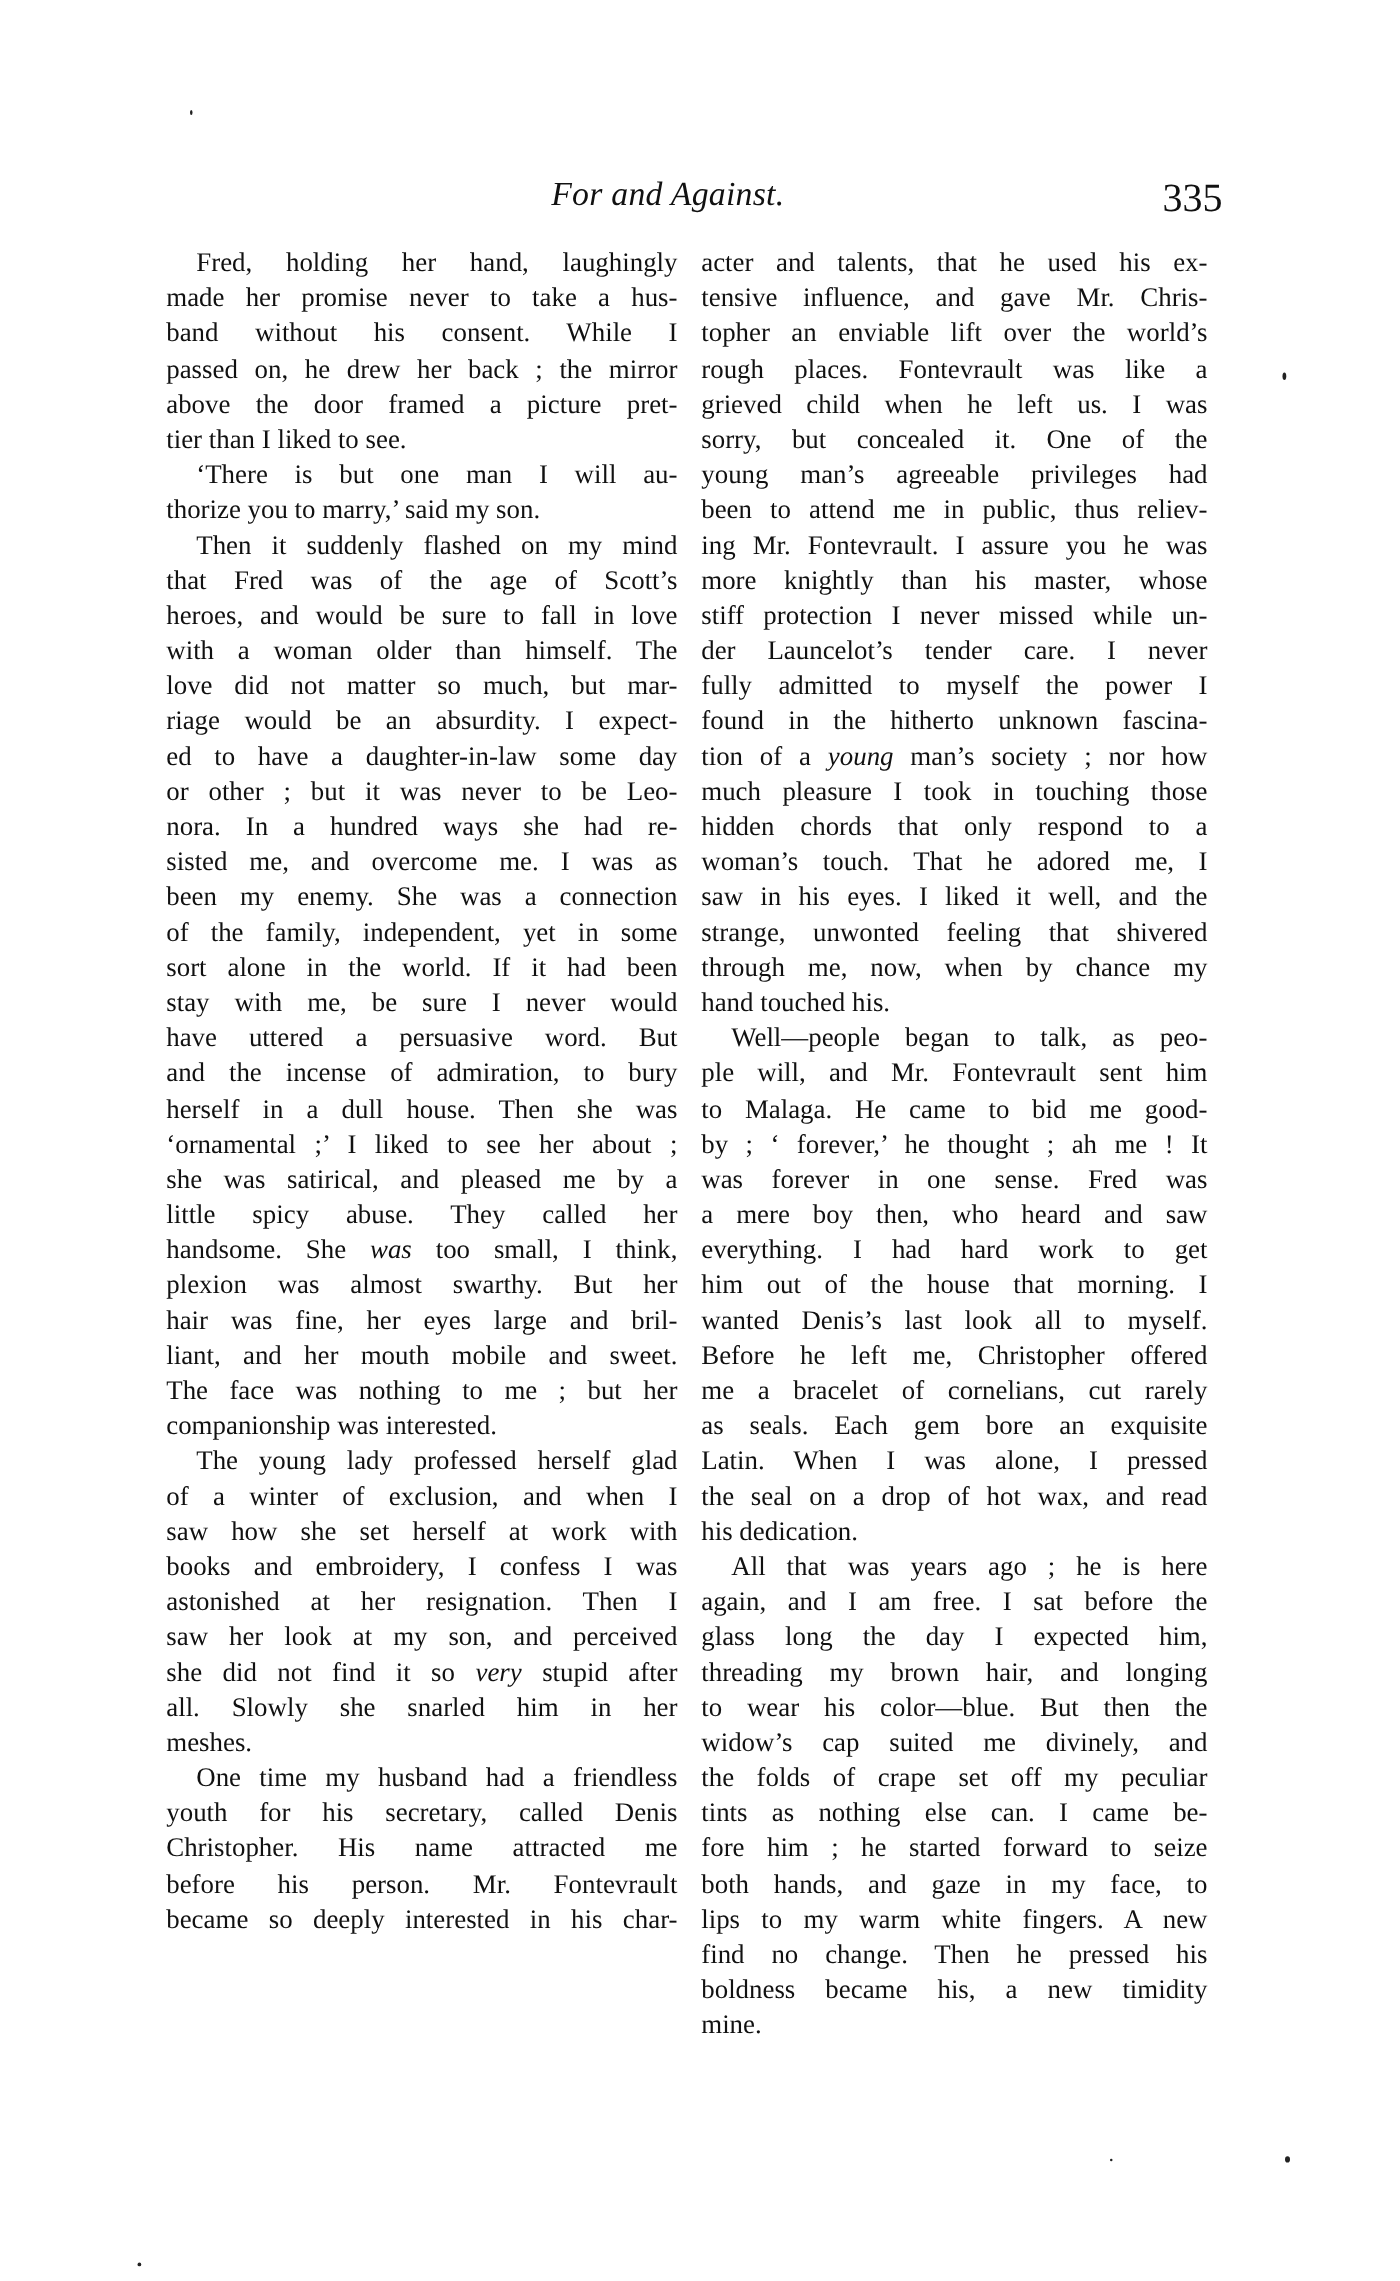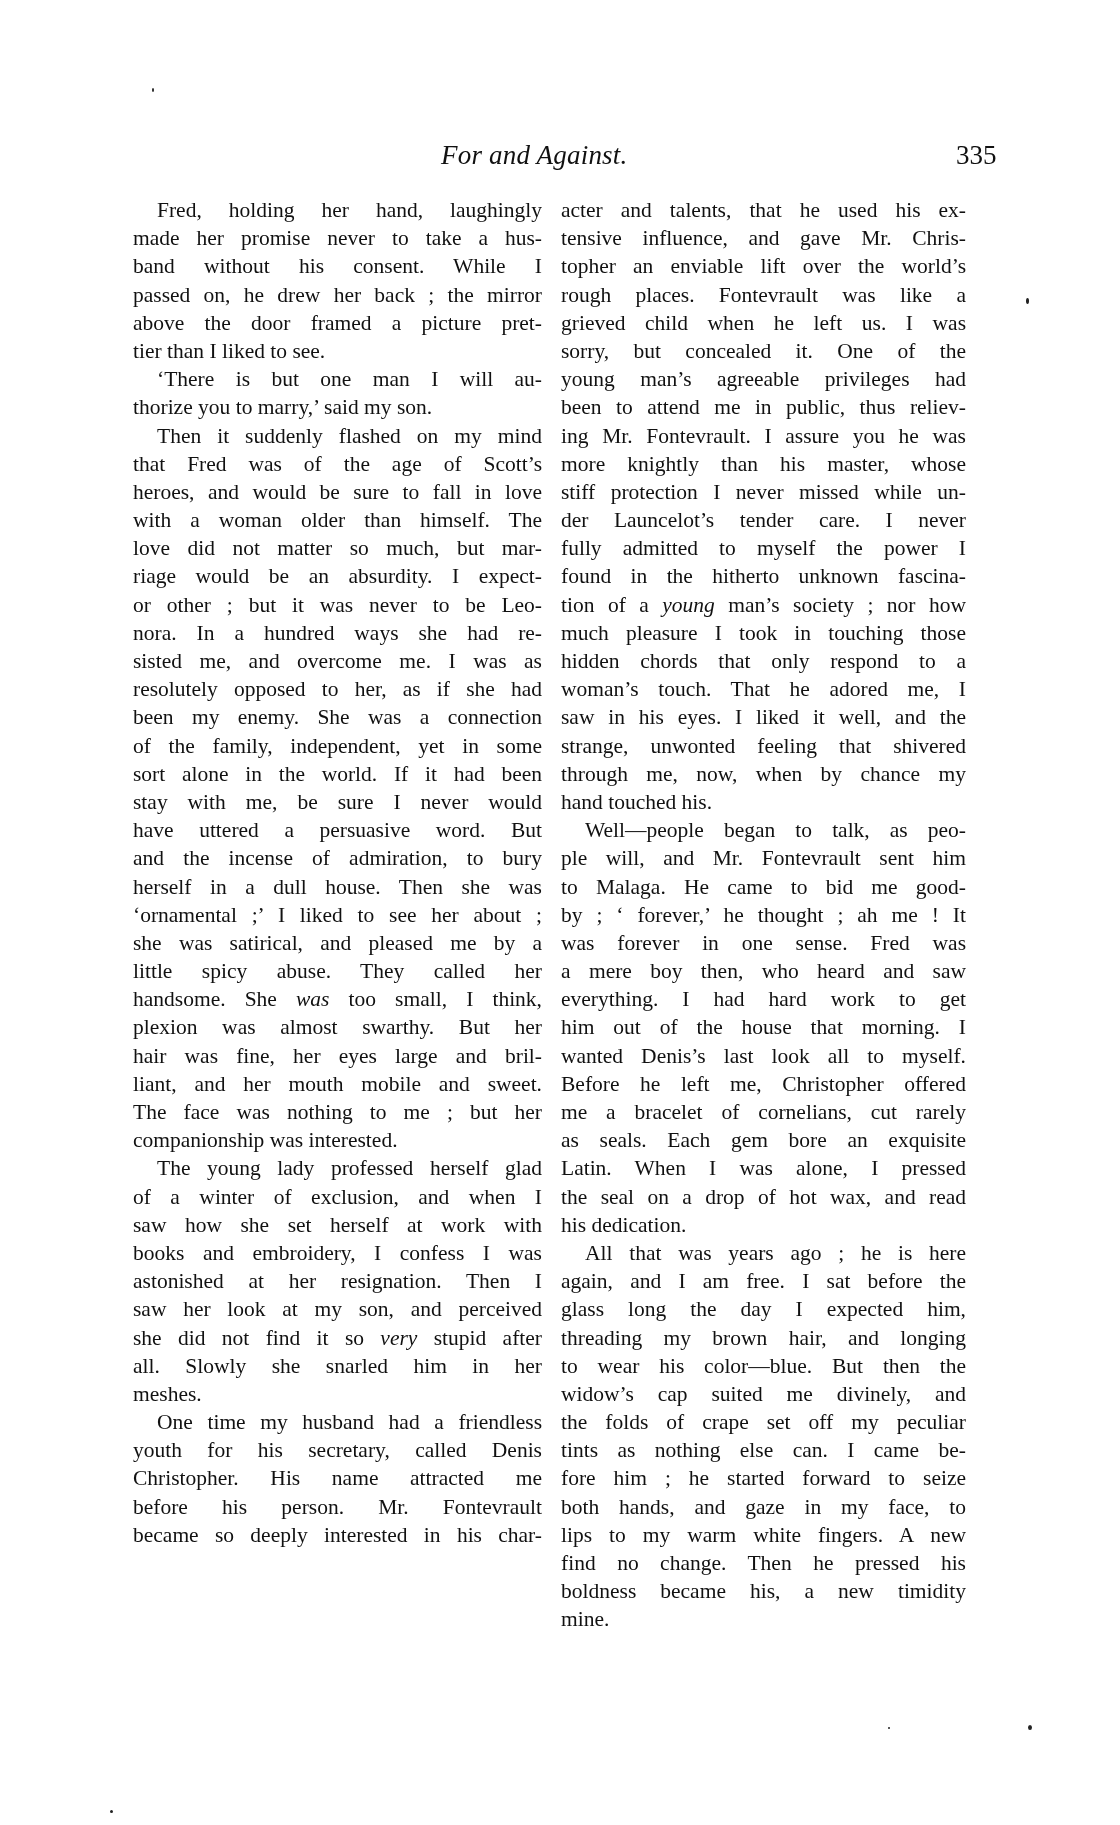--- a/index.html
+++ b/index.html
@@ -1,20 +1,20 @@
 <!DOCTYPE html>
 <html><head>
 <meta charset="utf-8">
 <style>
   html, body { margin: 0; padding: 0; background: #ffffff; }
   body { width: 1120px; height: 1825px; position: relative; overflow: hidden;
          font-family: "Liberation Serif", "DejaVu Serif", serif; color: #111; }
   .running-head { position: absolute; top: 140px; left: 0; width: 1120px; height: 40px; }
   .head-title { position: absolute; left: 441px; top: 0; font-style: italic; font-size: 27px; letter-spacing: 0.2px; }
-  .page-number { position: absolute; left: 956px; top: 0; font-size: 27px; }
+  .page-number { position: absolute; left: 930px; top: 0; font-size: 32px; }
   .column { position: absolute; top: 196px; width: 409px; }
   .col-left { left: 133px; }
   .col-right { left: 561px; width: 405px; }
   .line { display: block; height: 28.2px; line-height: 28.2px; font-size: 21.5px;
           text-align: justify; text-align-last: justify; white-space: nowrap; overflow: visible; }
   .line.last { text-align-last: left; }
   .line.indent { padding-left: 24px; }
   .line .it { font-style: italic; }
   .speck { position: absolute; background: #222; border-radius: 50%; }
 </style>
@@ -34,24 +34,24 @@
     <span class="line">above the door framed a picture pret-</span>
     <span class="line last">tier than I liked to see.</span>
     <span class="line indent">‘There is but one man I will au-</span>
     <span class="line last">thorize you to marry,’ said my son.</span>
     <span class="line indent">Then it suddenly flashed on my mind</span>
     <span class="line">that Fred was of the age of Scott’s</span>
     <span class="line">heroes, and would be sure to fall in love</span>
     <span class="line">with a woman older than himself.  The</span>
     <span class="line">love did not matter so much, but mar-</span>
     <span class="line">riage would be an absurdity.  I expect-</span>
+    <span class="line">ed to have a daughter-in-law some day</span>
     <span class="line">or other ; but it was never to be Leo-</span>
     <span class="line">nora.  In a hundred ways she had re-</span>
     <span class="line">sisted me, and overcome me.  I was as</span>
-    <span class="line">resolutely opposed to her, as if she had</span>
     <span class="line">been my enemy.  She was a connection</span>
     <span class="line">of the family, independent, yet in some</span>
     <span class="line">sort alone in the world.  If it had been</span>
     <span class="line">stay with me, be sure I never would</span>
     <span class="line">have uttered a persuasive word.  But</span>
     <span class="line">and the incense of admiration, to bury</span>
     <span class="line">herself in a dull house.  Then she was</span>
     <span class="line">‘ornamental ;’ I liked to see her about ;</span>
     <span class="line">she was satirical, and pleased me by a</span>
     <span class="line">little spicy abuse.  They called her</span>

